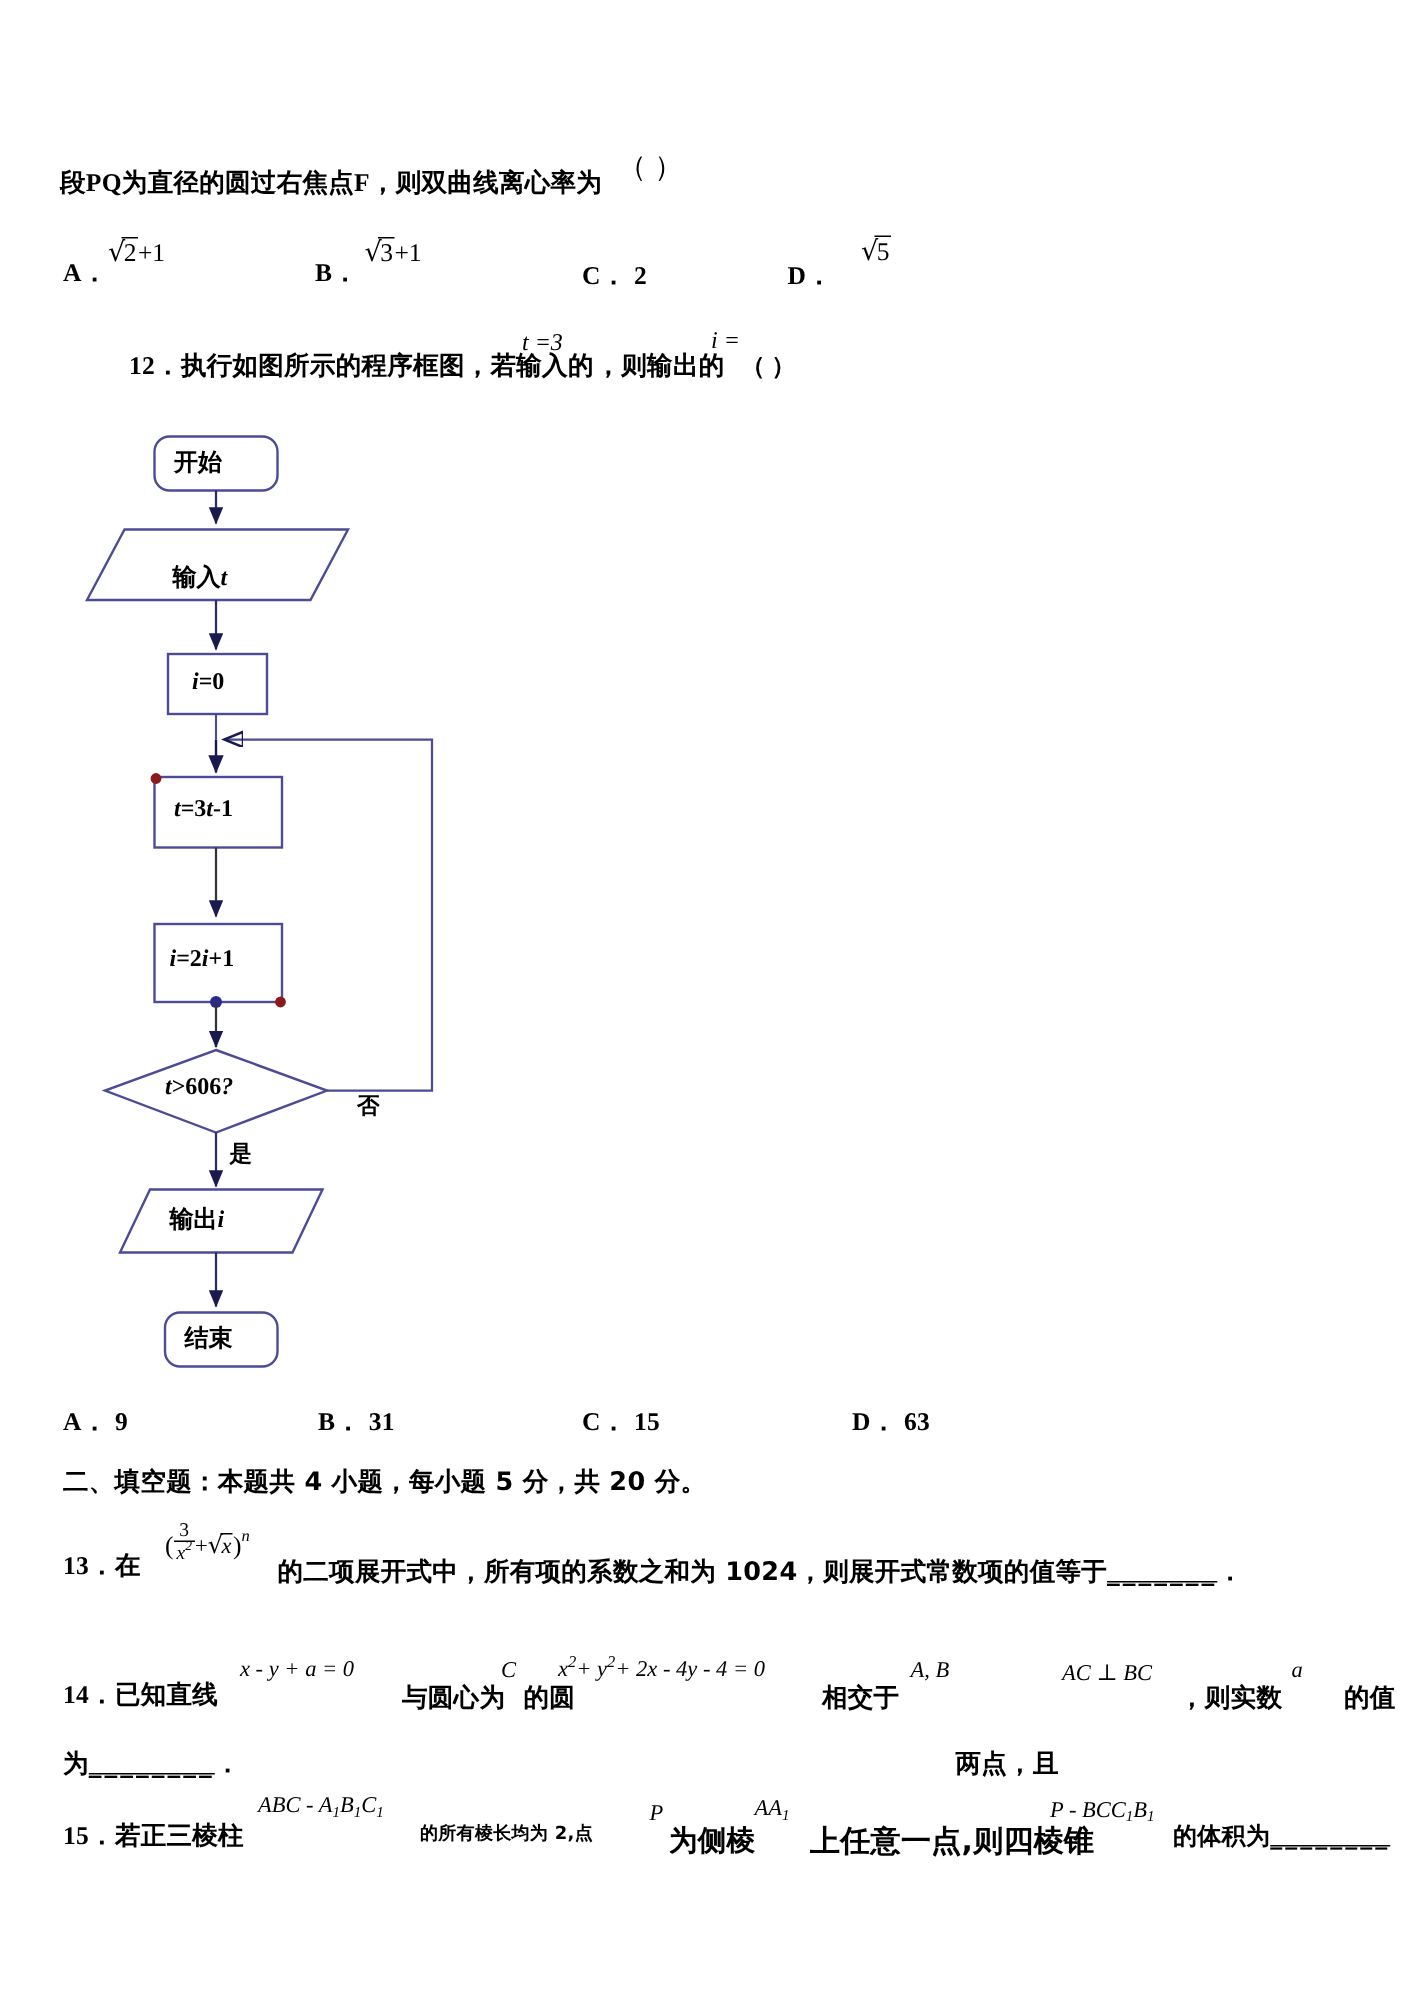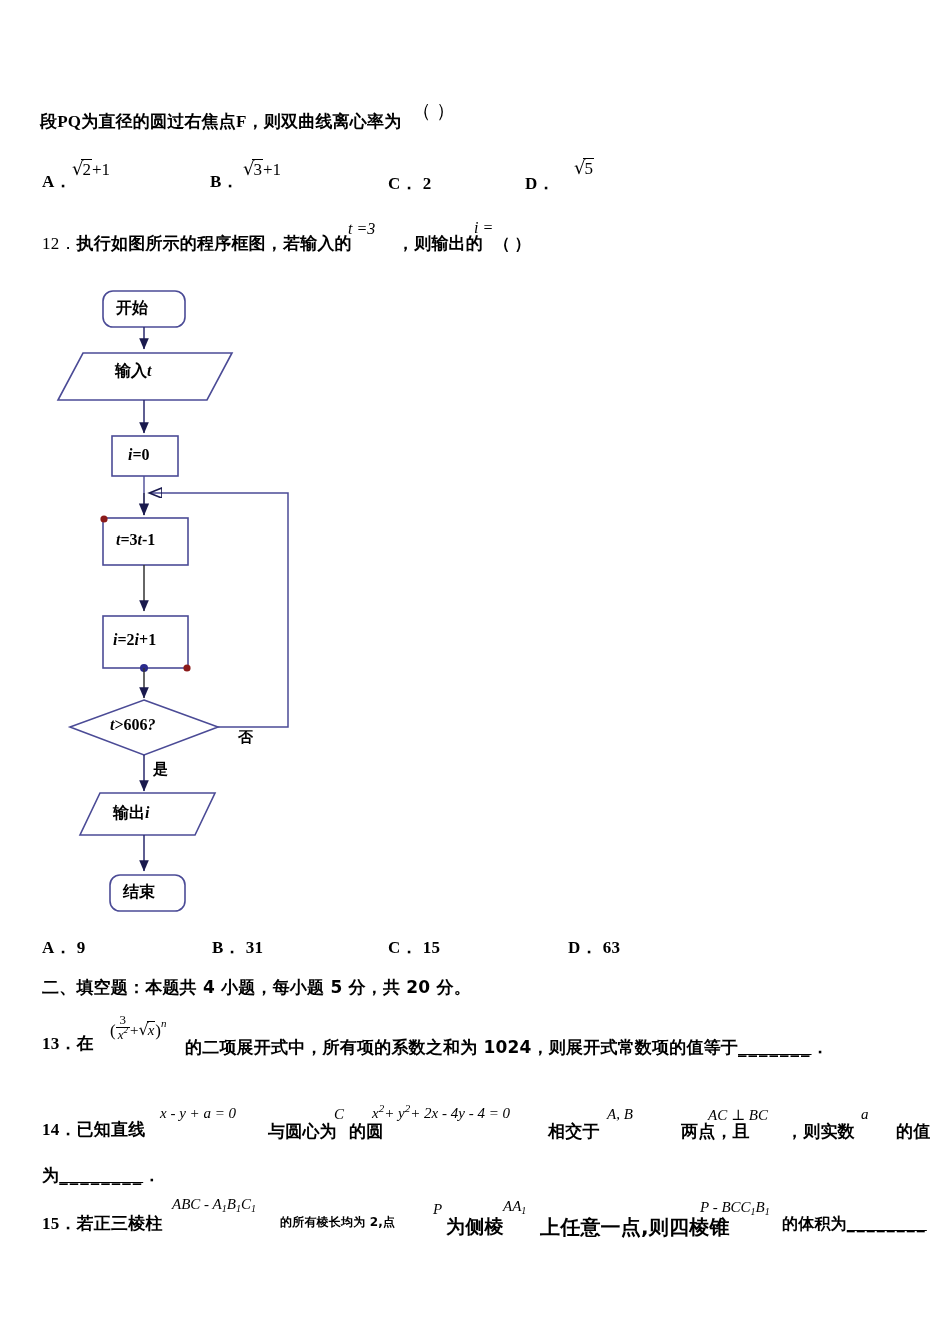--- a/index.html
+++ b/index.html
@@ -133,21 +133,21 @@
   </div>
 
   <div class="line" style="left:525px; top:172px;">
     <span class="optlabel">D．</span>
   </div>
   <div style="position:absolute; left:574px; top:157px;">
     <span class="sqrt"><span class="rad">√</span><span class="body mathr" style="font-size:17px;">5</span></span>
   </div>
 
   <div class="line" style="left:42px; top:232px;">
-    <span class="mathr" style="font-weight:normal;">12．</span><span class="cjk">执行如图所示的程序框图，若输入的</span>
+    <span class="mathr" style="font-weight:bold;margin-left:44px;">12．</span><span class="cjk">执行如图所示的程序框图，若输入的</span>
   </div>
   <div style="position:absolute; left:348px; top:220px; font-size:16px;" class="mathi">t =3</div>
   <div class="line" style="left:397px; top:232px;">
     <span class="cjk">，则输出的</span>
   </div>
   <div style="position:absolute; left:474px; top:219px; font-size:16px;" class="mathi">i =</div>
   <div class="line" style="left:494px; top:234px; font-size:16px; font-family:'Liberation Serif',serif;">（  ）</div>
 
   <div id="flowchart">
     <svg width="340" height="660" viewBox="0 0 340 660" xmlns="http://www.w3.org/2000/svg">
@@ -194,21 +194,21 @@
       <polygon points="60,518 175,518 155,560 40,560" fill="#ffffff" stroke="#4b4b96" stroke-width="1.6"></polygon>
 
       <line x1="104" y1="560" x2="104" y2="596" stroke="#2a2a6e" stroke-width="1.5" marker-end="url(#arrowDark)"></line>
 
       <rect x="70" y="600" width="75" height="36" rx="10" ry="10" fill="#ffffff" stroke="#4b4b96" stroke-width="1.6"></rect>
     </svg>
 
     
     <div class="fc-label" style="left:76px; top:23px;">开始</div>
 
-    <div class="fc-label" style="left:75px; top:86px;">
+    <div class="fc-label" style="left:75px; top:100px;">
       <span>输入</span><span class="mathi" style="font-weight:bold;font-size:16px;">t</span>
     </div>
 
     <div class="fc-math" style="left:88px; top:171px;">
       <i>i</i>=0
     </div>
 
     <div class="fc-math" style="left:76px; top:256px;">
       <i>t</i>=3<i>t</i>-1
     </div>
@@ -263,21 +263,21 @@
   </div>
   <div class="mathi" style="position:absolute; left:160px; top:1105px; font-size:15px;">x - y + a = 0</div>
   <div class="line cjk" style="left:268px; top:1120px;">与圆心为</div>
   <div class="mathi" style="position:absolute; left:334px; top:1106px; font-size:15px;">C</div>
   <div class="line cjk" style="left:349px; top:1120px;">的圆</div>
   <div style="position:absolute; left:372px; top:1105px; font-size:15px;" class="mathi">
     <span>x</span><span class="sup-small" style="font-size:11px;">2</span><span>+ y</span><span class="sup-small" style="font-size:11px;">2</span><span>+ 2x - 4y - 4 = 0</span>
   </div>
   <div class="line cjk" style="left:548px; top:1120px;">相交于</div>
   <div class="mathi" style="position:absolute; left:607px; top:1106px; font-size:15px;">A, B</div>
-  <div class="line cjk" style="left:637px; top:1120px;margin-left:44px;">两点，且</div>
+  <div class="line cjk" style="left:637px; top:1164px;">两点，且</div>
   <div class="mathi" style="position:absolute; left:708px; top:1106px; font-size:15px;">AC ⊥ BC</div>
   <div class="line cjk" style="left:786px; top:1120px;">，则实数</div>
   <div class="mathi" style="position:absolute; left:861px; top:1106px; font-size:15px;">a</div>
   <div class="line cjk" style="left:896px; top:1120px;">的值</div>
 
   <div class="line" style="left:42px; top:1164px;">
     <span class="cjk">为</span><span class="cjk blank-u">________</span><span class="cjk">．</span>
   </div>
 
   <div class="line" style="left:42px; top:1212px;">

